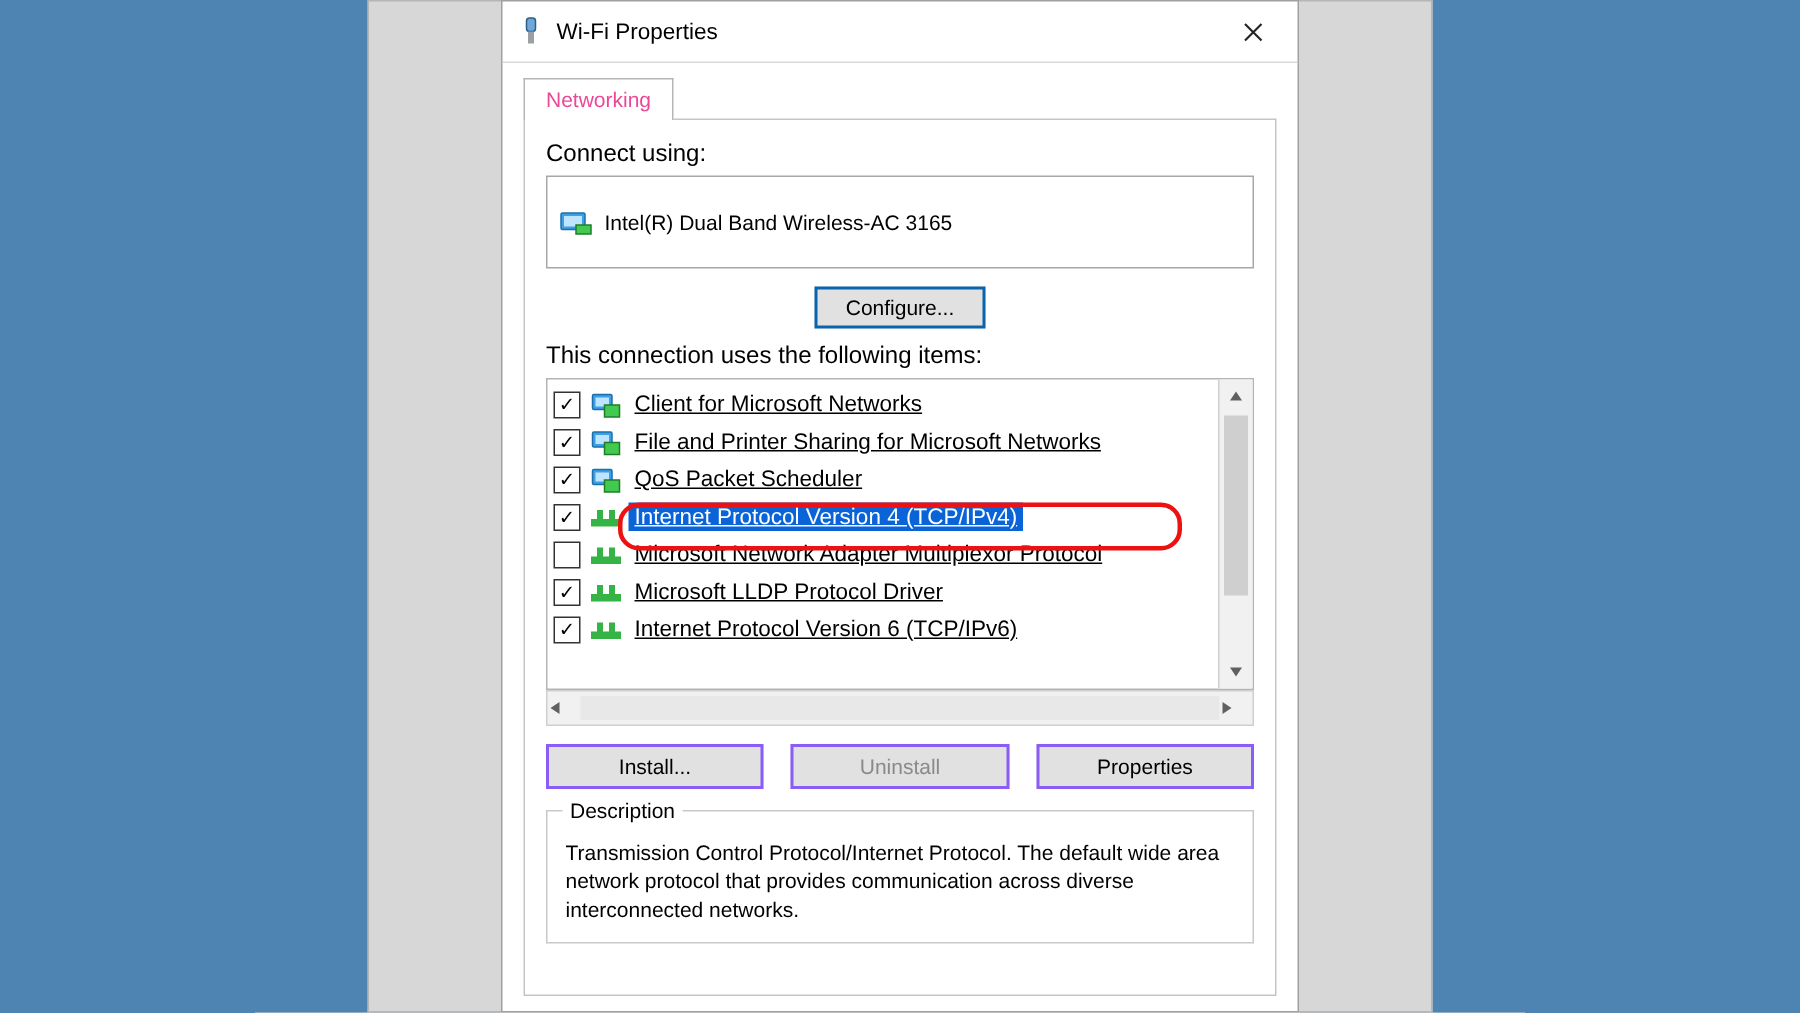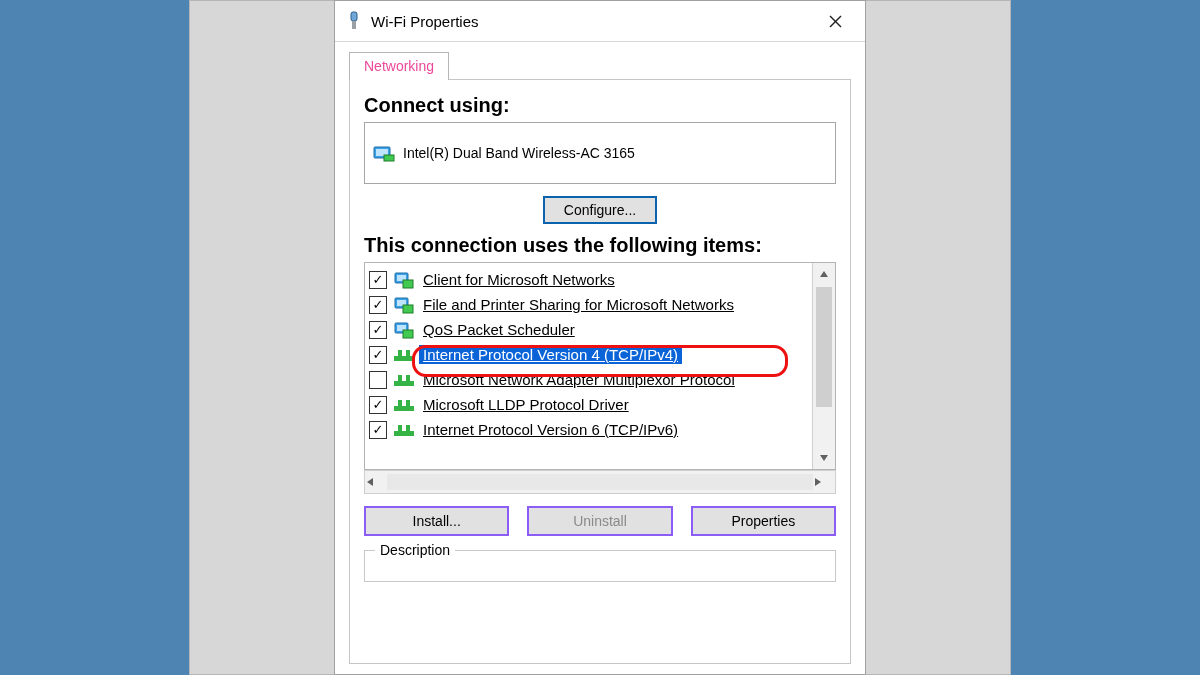--- a/index.html
+++ b/index.html
@@ -4,21 +4,21 @@
 <style>
   html,body{margin:0;padding:0;height:100%;width:100%;}
   body{
     background:#4d84b1;
     font-family:"Segoe UI",Tahoma,sans-serif;
     font-size:14px;
     display:flex;
     justify-content:center;
   }
   .outer-gray{
-    width:822px;
+    width:710px;
     height:675px;
     background:#d7d7d7;
     box-shadow:0 0 0 1px #b5b5b5 inset;
     display:flex;
     justify-content:center;
     position:relative;
   }
   .dialog{
     width:532px;
     background:#fff;
@@ -58,21 +58,21 @@
   }
   .tabbody{
     border:1px solid #c5c5c5;
     margin:0 14px 10px 14px;
     padding:14px 14px 14px 14px;
     flex:1;
     position:relative;
     margin-top:-1px;
     background:#fff;
   }
-  .lbl{font-size:20px;color:#000;margin-bottom:5px;font-weight:bold;}
+  .lbl{font-size:16px;color:#000;margin-bottom:5px;}
   .adapter-box{
     border:1px solid #a7a7a7;
     padding:16px 8px;
     display:flex;
     align-items:center;
     gap:8px;
     height:28px;
     margin-bottom:12px;
   }
   .btn{
@@ -336,19 +336,20 @@
       </div>
 
       <div class="btn-row">
         <div class="btn">Install...</div>
         <div class="btn disabled">Uninstall</div>
         <div class="btn">Properties</div>
       </div>
 
       <div class="group">
         <div class="legend">Description</div>
+        <div>Transmission Control Protocol/Internet Protocol. The default wide area network protocol that provides communication across diverse interconnected networks.</div>
       </div>
 
     </div>
 
 
   </div>
 </div>
 
 </body></html>

